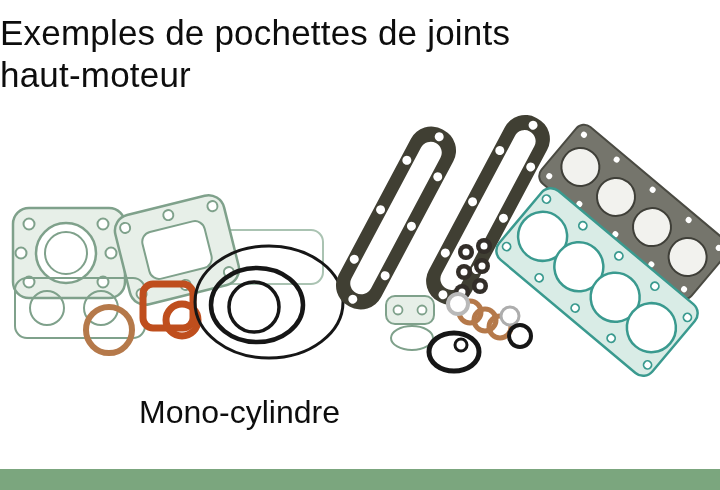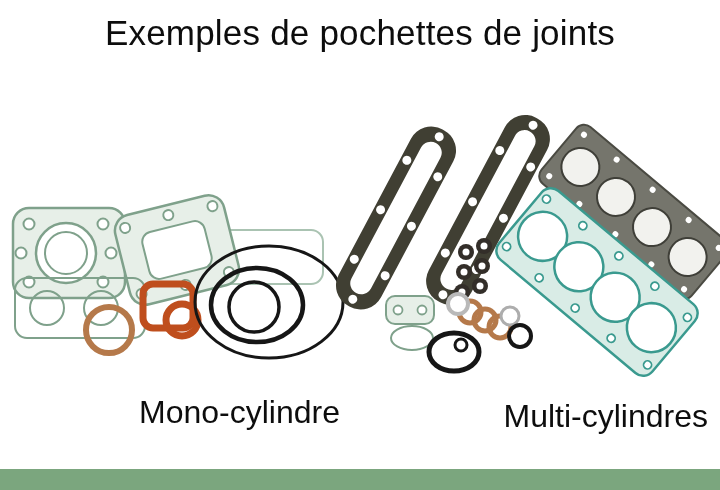--- a/index.html
+++ b/index.html
@@ -6,40 +6,40 @@
   html, body { width:720px; height:490px; }
   body {
     font-family:"Liberation Sans", sans-serif;
     background:#ffffff;
     position:relative;
     overflow:hidden;
   }
   .stage { position:absolute; left:0; top:0; width:720px; height:490px; background:#ffffff; }
   .title {
     position:absolute; top:12px; left:0; width:720px;
-    text-align:center; font-size:35px; line-height:1.2;
+    font-size:35px; line-height:1.2;
     font-weight:400; color:#0d0d0d; letter-spacing:0.2px;
   }
   .caption {
     position:absolute; font-size:32px; color:#0d0d0d;
     text-align:right; font-weight:400; white-space:nowrap;
   }
   .caption-left  { left:10px;  top:394px; width:330px; }
   .caption-right { left:358px; top:398px; width:350px; }
   .footer-bar { position:absolute; left:0; top:469px; width:720px; height:21px; background:#7ba67e; }
   .art { position:absolute; }
   .art-left  { left:5px;   top:188px; }
   .art-right { left:318px; top:98px;  }
 </style>
 </head>
 <body>
 
 <div class="stage">
 
-  <h1 class="title"><span>Exemples de pochettes de joints</span><br></h1>
+  <h1 class="title"><span>Exemples de pochettes de joints</span><br><span>haut-moteur</span></h1>
 
   <svg class="art art-left" width="345" height="205" viewBox="0 0 345 205">
 
     <g stroke="#aac3b2">
       <rect x="212" y="42" width="106" height="54" rx="12" fill="none" stroke-width="2"></rect>
     </g>
 
     <g>
       <rect x="8" y="20" width="112" height="90" rx="16" fill="#e7efe8" stroke="#7fa18b" stroke-width="2.5"></rect>
       <circle cx="61" cy="65" r="30" fill="#ffffff" stroke="#7fa18b" stroke-width="2.5"></circle>
@@ -182,16 +182,15 @@
     </g>
 
     <g stroke="#161616">
       <ellipse cx="136" cy="254" rx="25" ry="19" fill="none" stroke-width="5"></ellipse>
       <circle cx="143" cy="247" r="6" fill="none" stroke-width="3"></circle>
       <circle cx="202" cy="238" r="11" fill="none" stroke-width="4"></circle>
     </g>
   </svg>
 
   <div class="caption caption-left">Mono-cylindre</div>
-  <div class="caption caption-right">Multi-cylindres</div>
 
   <div class="footer-bar" style="background:#7ba67e"></div>
 </div>
 
 </body></html>

